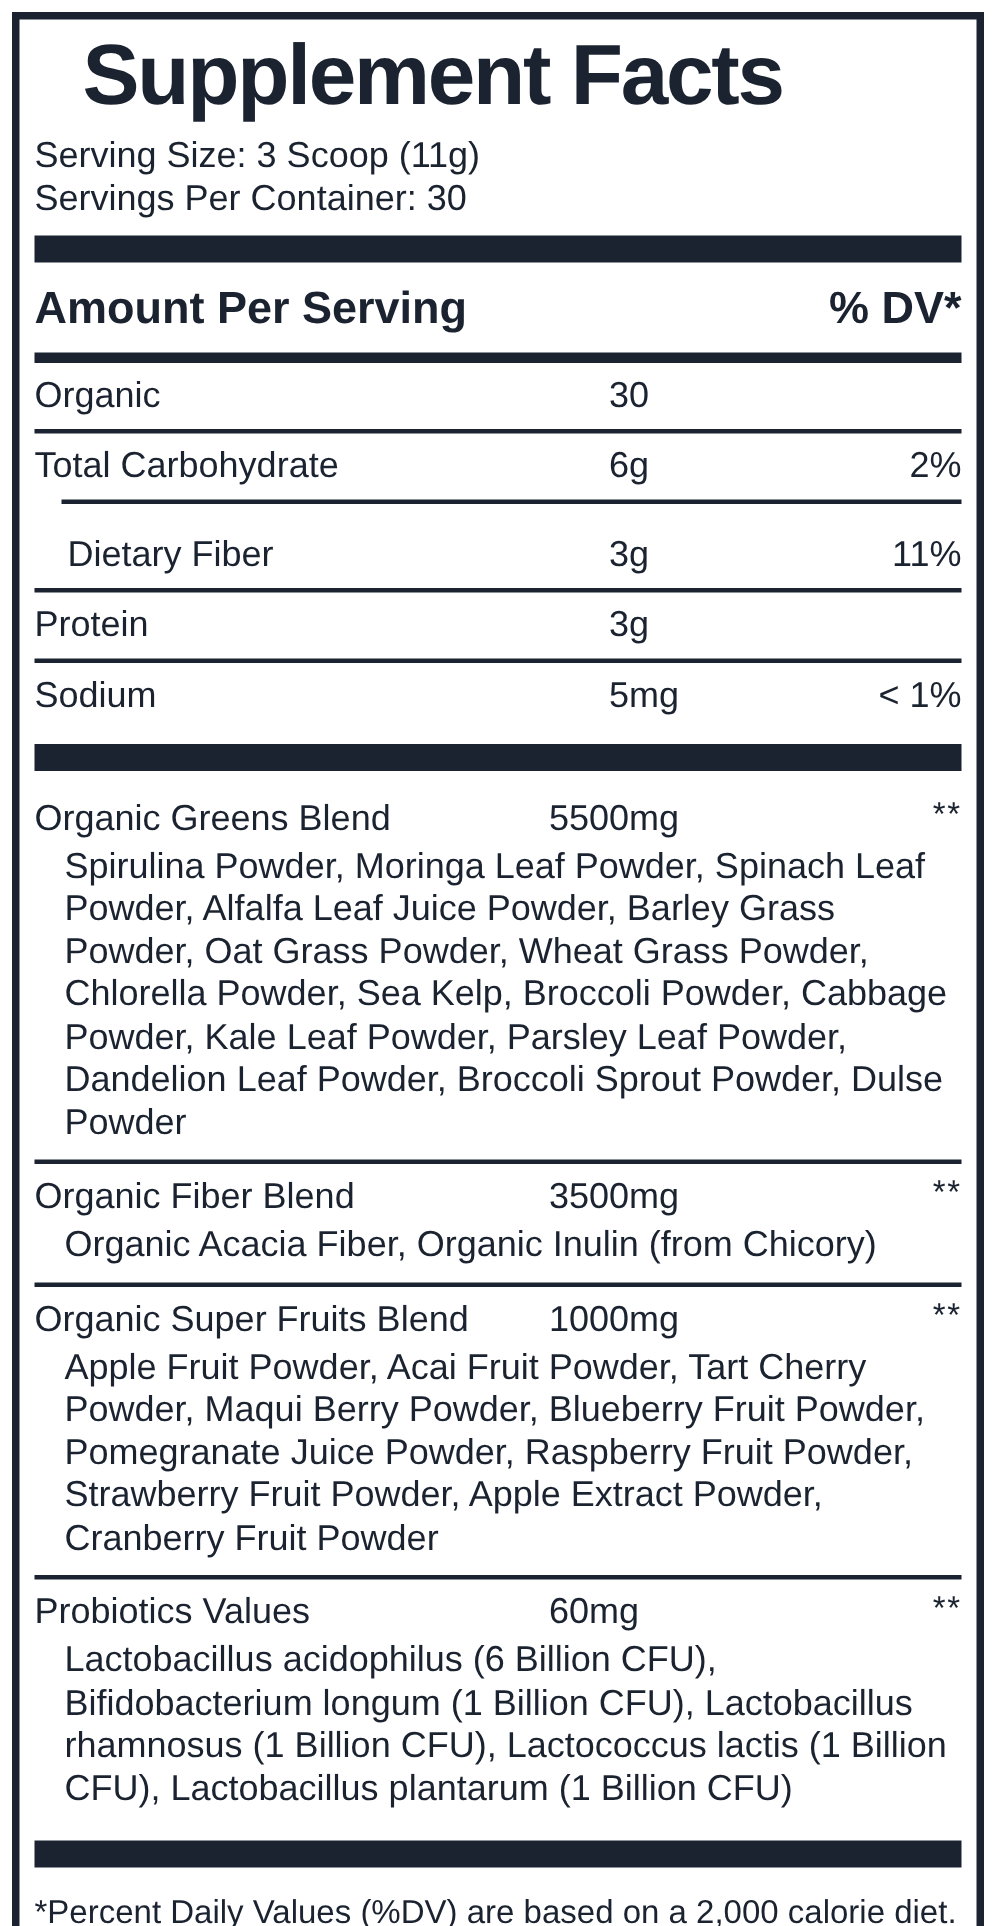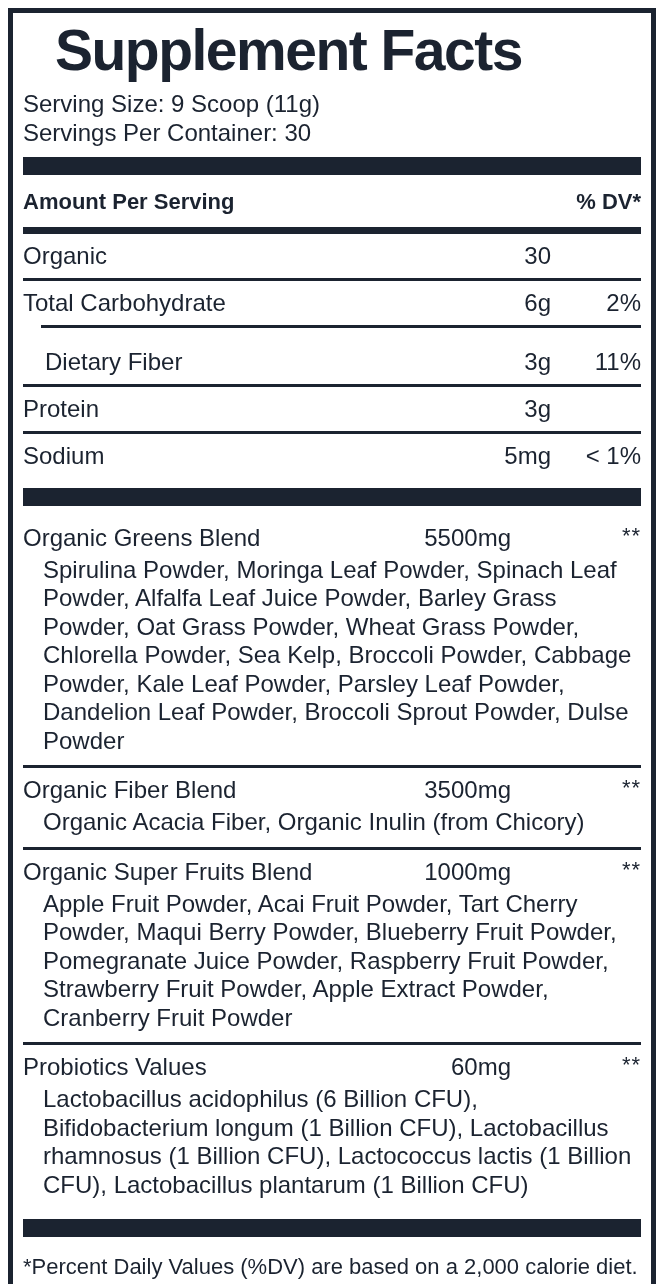--- a/index.html
+++ b/index.html
@@ -42,34 +42,34 @@
 
   .bar { background: var(--ink); }
   .bar.thick { height: 18px; margin: 10px 0; }
   .bar.medium { height: 7px; margin: 4px 0 0 0; }
 
   .head-row {
     display: flex;
     justify-content: space-between;
     align-items: baseline;
     font-weight: 700;
-    font-size: 22px;
+    font-size: 30px;
     margin-top: 14px;
     padding-bottom: 8px;
   }
 
   .nrow {
     display: flex;
     align-items: baseline;
     font-size: 24px;
     padding: 8px 0 8px 0;
   }
   .nm { flex: 1 1 auto; }
   .nm.ind { padding-left: 22px; margin-top: 12px; }
-  .amt { flex: 0 0 145px; text-align: right; }
+  .amt { flex: 0 0 145px; text-align: left; }
   .dv  { flex: 0 0 90px; text-align: right; }
 
   .sep { height: 3px; background: var(--ink); }
   .sep.indent { margin-left: 18px; }
 
   .blend-head {
     display: flex;
     align-items: baseline;
     font-size: 24px;
     padding: 8px 0 2px 0;
@@ -91,21 +91,21 @@
   }
 </style>
 </head>
 <body>
 
 <div class="page">
   <div class="label-box">
 
     <div class="title">Supplement Facts</div>
 
-    <div class="serving">Serving Size: 9 Scoop (11g)</div>
+    <div class="serving">Serving Size: 3 Scoop (11g)</div>
     <div class="serving">Servings Per Container: 30</div>
 
     <div class="bar thick"></div>
 
     <div class="head-row">
       <span>Amount Per Serving</span>
       <span>% DV*</span>
     </div>
 
     <div class="bar medium"></div>

